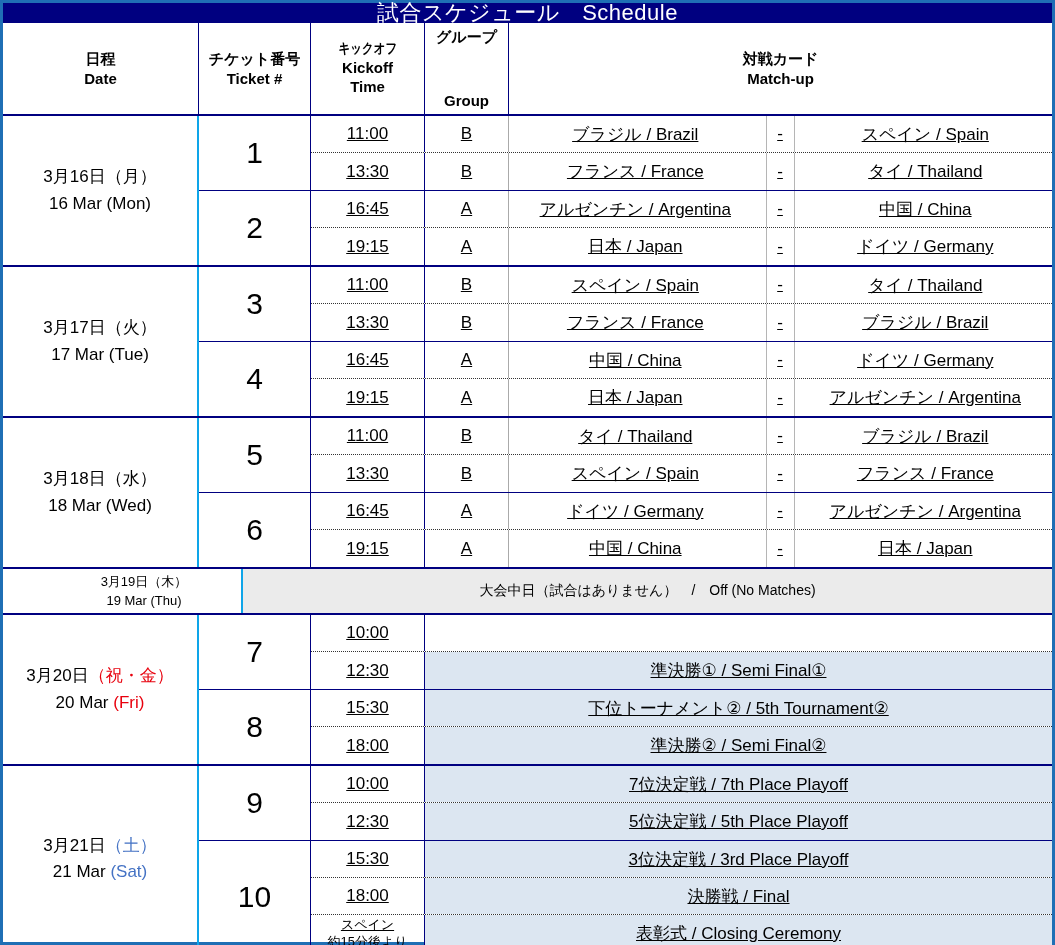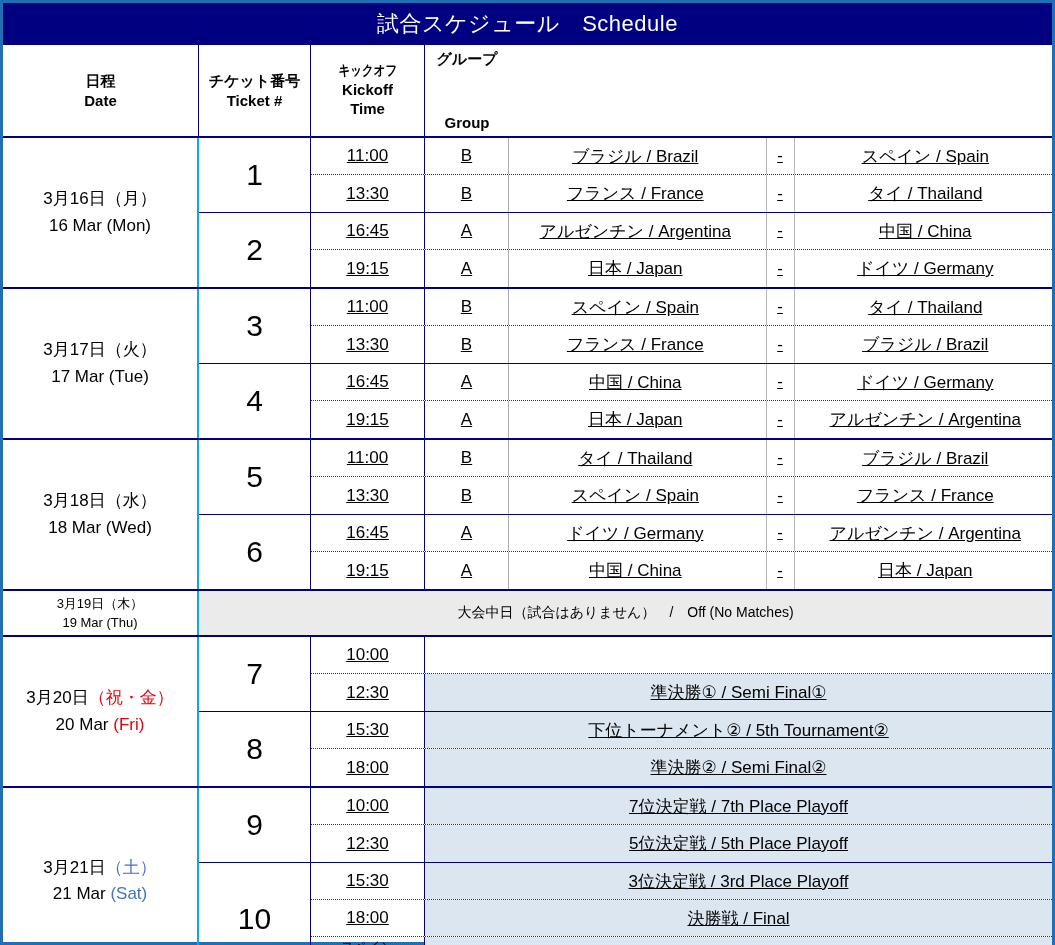--- a/index.html
+++ b/index.html
@@ -14,21 +14,21 @@
   
   #schedule-table {
     position: relative;
     width: 1055px; height: 945px;
     border: 3px solid #1f6fb5;
     background: #ffffff;
   }
 
   
   .title-bar {
-    height: 42px;
+    height: 20px;
     background: #000080;
     color: #ffffff;
     display: flex;
     align-items: center;
     justify-content: center;
     font-size: 22px;
     letter-spacing: 0.5px;
     white-space: pre;
   }
 
@@ -140,21 +140,21 @@
 
   
   .playoff-cell {
     flex: 1 1 auto;
     display: flex; align-items: center; justify-content: center;
     font-size: 17px;
     background: #dce6f1;
   }
 
   
-  .offday-block { display: flex; border-bottom: 2px solid #000080; height: 46px; }
+  .offday-block { display: flex; border-bottom: 2px solid #000080; height: 46px; padding-left: 44px; }
   .offday-block .date-cell { font-size: 13px; line-height: 1.5; }
   .offday-cell {
     flex: 1 1 auto;
     display: flex; align-items: center; justify-content: center;
     background: #ebebeb;
     font-size: 14px;
     white-space: pre;
   }
 
   
@@ -179,20 +179,24 @@
     </div>
     <div class="cell c-time hdr-narrow">
       <span class="jp">キックオフ</span>
       <span class="en">Kickoff</span>
       <span class="en">Time</span>
     </div>
     <div class="cell c-group">
       <span class="jp">グループ</span>
       <span class="en">Group</span>
     </div>
+    <div class="cell c-match">
+      <span class="jp">対戦カード</span>
+      <span class="en">Match-up</span>
+    </div>
   </div>
 
   <div id="body-root">
       <div class="day-block">
         <div class="date-cell">
           <span class="d-jp">3月16日（月）</span>
           <span class="d-en">16 Mar (Mon)</span>
         </div>
         <div class="day-right">
           <div class="ticket-group">

